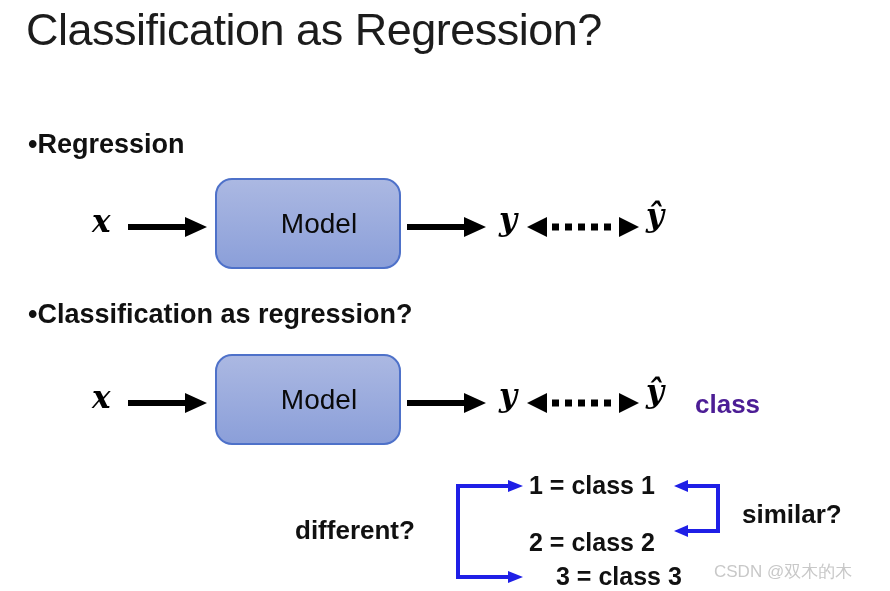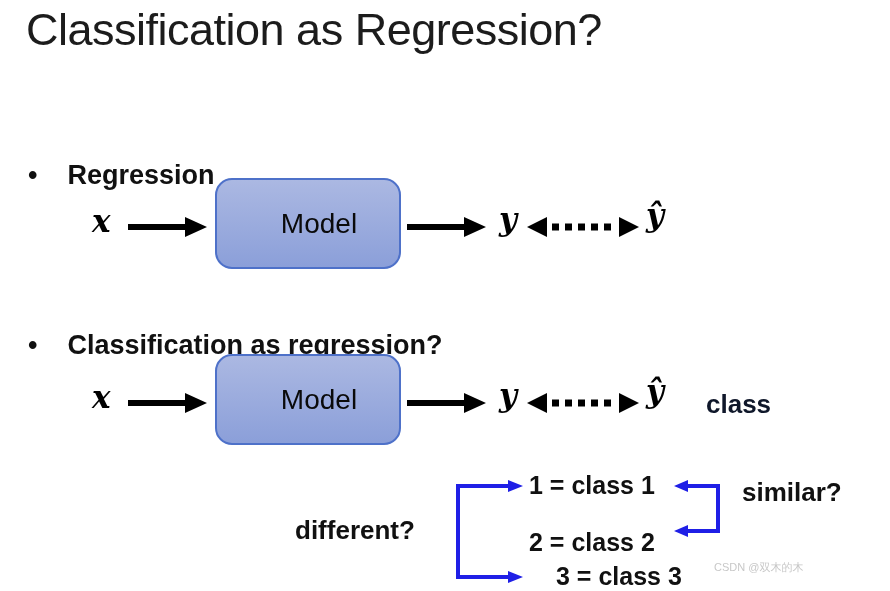--- a/index.html
+++ b/index.html
@@ -6,39 +6,39 @@
   .slide {
     position:relative; width:890px; height:591px; background:#ffffff;
     font-family:"Liberation Sans", sans-serif; color:#000; overflow:hidden;
   }
   .abs { position:absolute; }
   .title {
     left:26px; top:4px; margin:0;
     font-size:45px; font-weight:300; color:#1c1c1c; letter-spacing:-0.5px;
     font-family:"Liberation Sans", sans-serif;
   }
-  .bullet { display:flex; align-items:baseline; gap:30px;
-    font-size:27px; font-weight:700; color:#111;margin-top:31px; }
+  .bullet { display:flex; align-items:baseline; gap:0;
+    font-size:27px; font-weight:700; color:#111; }
   .bullet .dot::before { content:"•"; font-size:27px; }
   .math {
     font-family:"DejaVu Serif", serif; font-style:italic; font-weight:600;
     font-size:31px; color:#000;
   }
   .model-box {
     width:186px; height:91px; box-sizing:border-box;
     border:2px solid #4e71c9; border-radius:17px;
     background:linear-gradient(180deg, #abb8e2 0%, #95a7dc 55%, #8а9еd8 100%);
     background:linear-gradient(180deg, #abb8e2 0%, #8b9fd9 100%);
     display:flex; align-items:center; justify-content:center;
     font-size:28px; font-weight:400; color:#0a0a0a;padding-left:22px;
   }
-  .class-note { font-size:26px; font-weight:700; color:#0f172a;margin-left:11px; }
+  .class-note { font-size:26px; font-weight:700; color:#4c1d95; }
   .map-row { font-size:25px; font-weight:700; color:#111; white-space:nowrap; }
   .question { font-size:26px; font-weight:700; color:#111; }
-  .watermark { font-size:11px; color:#c8c8c8; font-weight:400;
+  .watermark { font-size:17px; color:#c8c8c8; font-weight:400;
     font-family:"Liberation Sans", sans-serif; }
   .blk { fill:#000000; }
   .dash { stroke:#000000; stroke-width:7; stroke-dasharray:7 6; fill:none; }
   .blue-line { stroke:#1f1fe6; stroke-width:4; fill:none; }
   .blue-fill { fill:#1f1fe6; }
   svg { display:block; }
 </style>
 </head>
 <body>
 
@@ -109,18 +109,18 @@
     <span class="abs map-row" style="left:529px; top:471px;">1 = class 1</span>
     <span class="abs map-row" style="left:529px; top:528px;">2 = class 2</span>
     <span class="abs map-row" style="left:556px; top:562px;">3 = class 3</span>
 
     <svg class="abs" style="left:672px; top:474px;" width="52" height="68">
       <polyline class="blue-line" points="14,12 46,12 46,57 14,57"></polyline>
       <polygon class="blue-fill" points="16,6 2,12 16,18"></polygon>
       <polygon class="blue-fill" points="16,51 2,57 16,63"></polygon>
     </svg>
 
-    <span class="abs question" style="left:742px; top:477px;">similar?</span>
+    <span class="abs question" style="left:742px; top:499px;">similar?</span>
   </div>
 
   <span class="abs watermark" style="left:714px; top:560px;">CSDN @双木的木</span>
 
 </div>
 
 </body></html>

